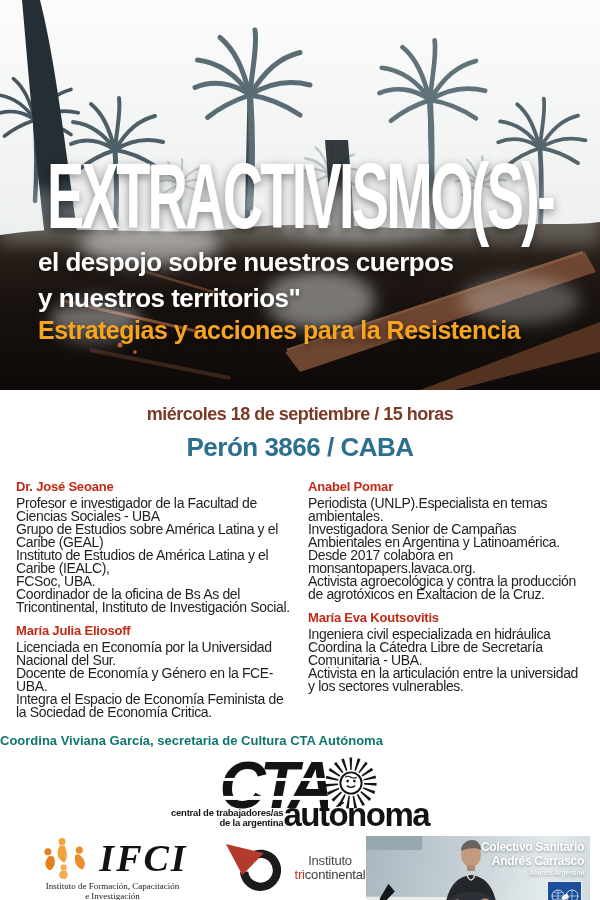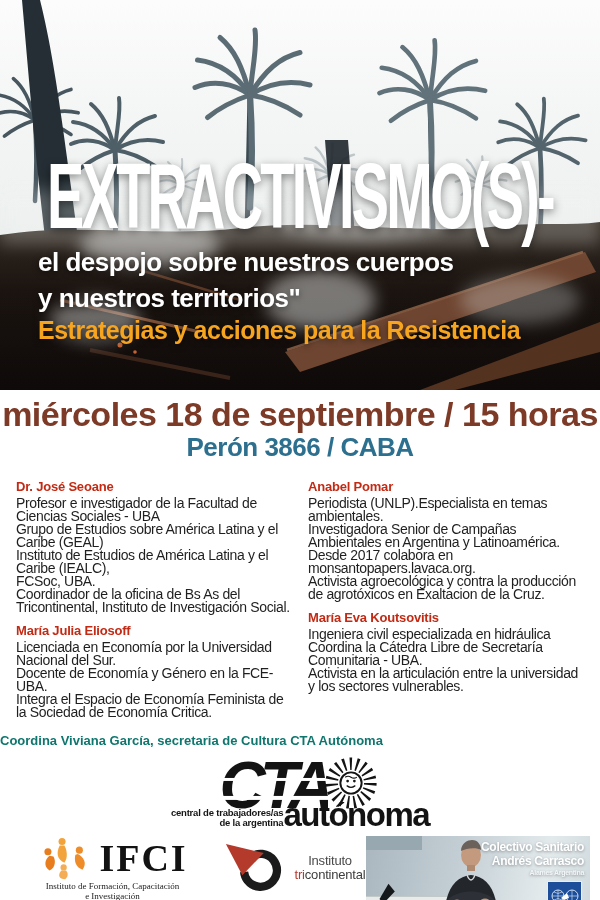--- a/index.html
+++ b/index.html
@@ -15,21 +15,21 @@
     display:inline-block;color:#fff;font-weight:bold;font-size:62px;line-height:1;
     letter-spacing:-3px;transform:scale(0.9,1.5);transform-origin:center top;
     text-shadow:0 2px 8px rgba(0,0,0,.45);
   }
   .hero-sub{position:absolute;left:38px;top:244px;z-index:3;color:#fff;font-weight:bold;
     font-size:26px;line-height:36px;letter-spacing:-0.5px;text-shadow:0 2px 6px rgba(0,0,0,.5);}
   .hero-accent{position:absolute;left:38px;top:316px;z-index:3;color:#f7a41f;font-weight:bold;
     font-size:25px;letter-spacing:-0.5px;text-shadow:0 2px 6px rgba(0,0,0,.5);}
   
   .band{height:75px;padding-top:7px;text-align:center;background:#fff;}
-  .band .when{color:#7c3a27;font-weight:bold;font-size:34px;line-height:34px;letter-spacing:-0.5px;}
+  .band .when{color:#7c3a27;font-weight:bold;font-size:18px;line-height:34px;letter-spacing:-0.5px;}
   .band .where{color:#2d6f8e;font-weight:bold;font-size:26px;line-height:33px;letter-spacing:-0.5px;}
   
   .bios{display:flex;gap:16px;padding:7px 16px 0 16px;}
   .bios .col{width:284px;}
   .speaker{margin-bottom:9px;}
   .speaker .name{color:#c22a14;font-weight:bold;font-size:13px;line-height:16px;letter-spacing:-0.2px;margin-bottom:2px;}
   .speaker .bio{color:#1f1f1f;font-size:14px;line-height:13px;letter-spacing:-0.35px;white-space:pre-line;}
   
   .coordination{margin-top:4px;color:#0f766e;font-weight:bold;font-size:13px;line-height:18px;}
   .secretariats{margin-top:8px;text-align:center;color:#141414;font-size:14.5px;line-height:20px;}
@@ -42,21 +42,21 @@
     -webkit-background-clip:text;background-clip:text;color:transparent;
     transform:scaleY(1.05);transform-origin:top;
   }
   .cta-sun{margin-left:-6px;margin-top:-6px;}
   .cta-row2{display:flex;align-items:flex-end;margin-top:-10px;}
   .cta-org{font-size:9.5px;font-weight:bold;color:#141414;text-align:right;line-height:10px;letter-spacing:-0.2px;}
   .cta-word{font-weight:bold;color:#131313;font-size:33px;line-height:26px;letter-spacing:-1.5px;margin-left:0;}
   
   .logos{display:flex;margin-top:8px;padding:0 10px;justify-content:space-between;align-items:flex-start;}
   .ifci-block{width:205px;display:flex;flex-direction:column;align-items:center;}
-  .ifci-top{display:flex;align-items:flex-end;}
+  .ifci-top{display:flex;align-items:flex-end;font-style:italic;}
   .ifci-acronym{font-family:"Liberation Serif",serif;font-weight:bold;font-size:38px;color:#121212;letter-spacing:2px;margin-left:4px;}
   .ifci-sub{margin-top:1px;text-align:center;font-family:"Liberation Serif",serif;font-size:9px;line-height:10px;color:#222;white-space:pre-line;}
   .fesprosa{margin-top:4px;background:#0c0c12;border:1px solid #3a3a44;box-shadow:inset 0 0 0 2px #0c0c12,inset 0 0 0 3px #ffffff;
     padding:5px 10px 6px 10px;display:flex;flex-direction:column;align-items:center;}
   .fesprosa .word{color:#fff;font-weight:bold;font-size:15px;line-height:16px;letter-spacing:0.5px;display:flex;align-items:center;}
   .fesprosa .map{display:inline-block;background:#ffffff;color:#16161c;padding:0 2px 3px 2px;margin:0 1px;border-radius:0 0 55% 55%;font-size:14px;line-height:14px;}
   .fesprosa .bar{margin-top:2px;width:78px;height:3px;background:#6ab6d8;}
   .tri-block{width:150px;display:flex;flex-direction:row;align-items:center;padding-top:2px;}
   .tri-text{margin-top:2px;text-align:center;font-size:13px;line-height:14px;color:#4a4a4a;letter-spacing:-0.2px;}
   .tri-text .tri{color:#b43a2c;}

